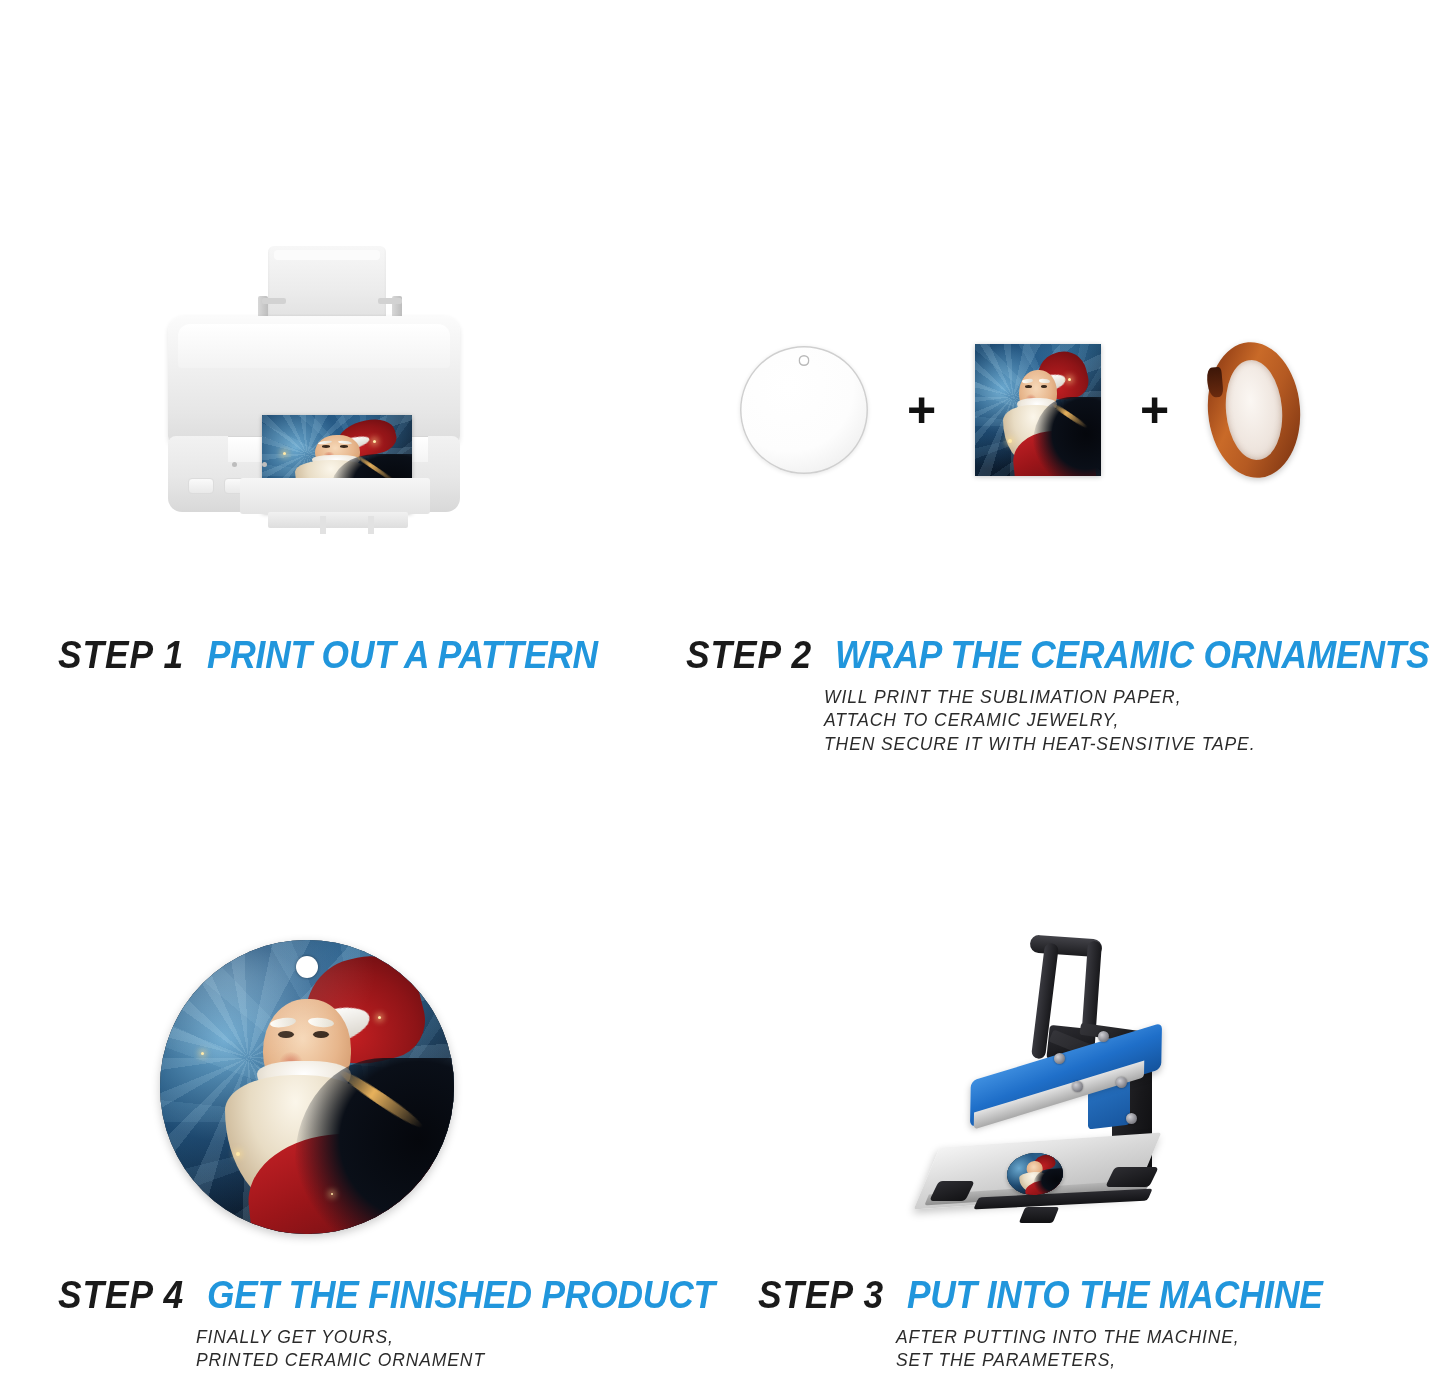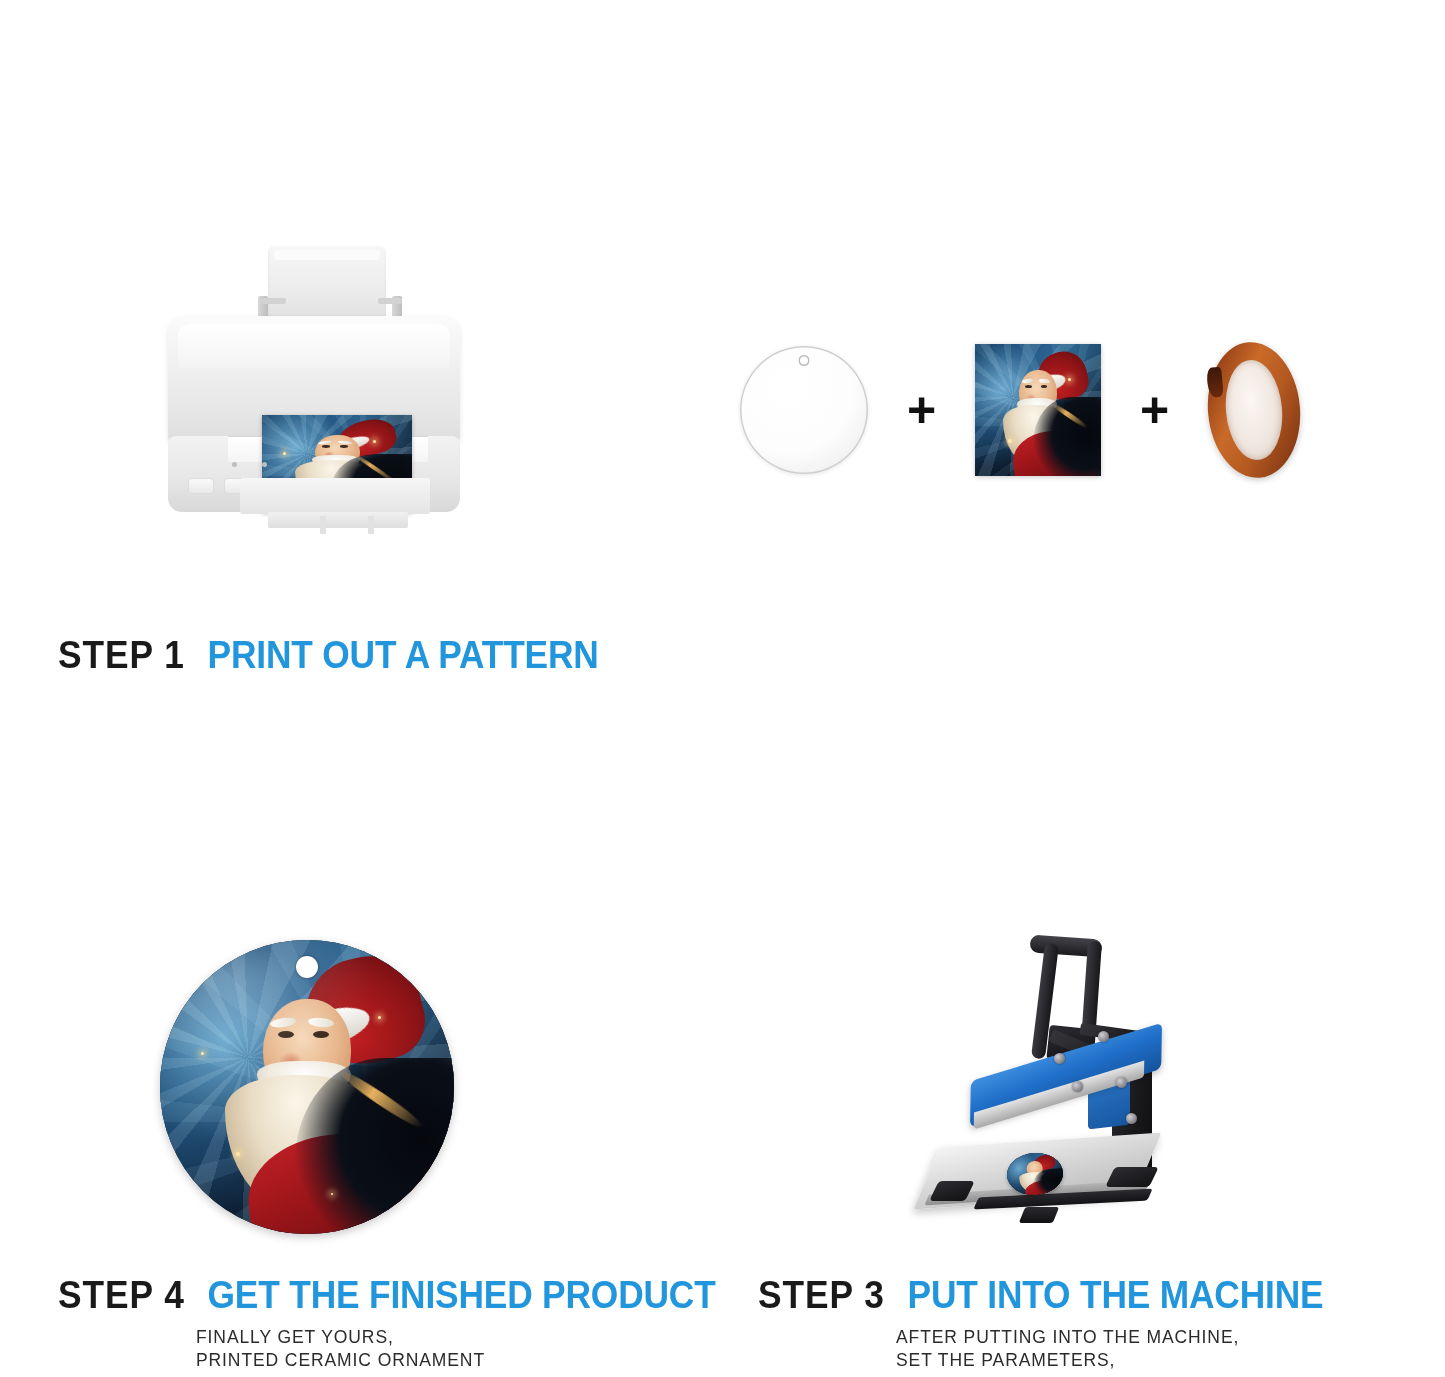--- a/index.html
+++ b/index.html
@@ -41,20 +41,21 @@
     font-size: 108px;
     line-height: 1;
     letter-spacing: 1px;
     transform: translateY(-50%) scaleY(1.22) scaleX(0.96);
     white-space: nowrap;
   }
 
   
   .step {
     position: absolute;
+    font-style: italic;
   }
 
   .heading-row {
     white-space: nowrap;
     font-family: "Liberation Sans", sans-serif;
     font-weight: 700;
     font-size: 38px;
     line-height: 1;
     transform: scaleX(0.93);
     transform-origin: left center;
@@ -556,20 +557,29 @@
     <div class="hp-foot"></div>
   </div>
 
   <div class="step" id="step1-text">
     <div class="heading-row">
       <span class="step-kicker" style="margin-right: 14px;">STEP 1</span>
       <span class="step-title">PRINT OUT A PATTERN</span>
     </div>
   </div>
 
+  <div class="step" id="step2-text">
+    <div class="heading-row">
+      <span class="step-kicker" style="margin-right: 14px;">STEP 2</span>
+      <span class="step-title">WRAP THE CERAMIC ORNAMENTS</span>
+    </div>
+    <div class="step-body body-indent">WILL PRINT THE SUBLIMATION PAPER,
+ATTACH TO CERAMIC JEWELRY,
+THEN SECURE IT WITH HEAT-SENSITIVE TAPE.</div>
+  </div>
 
   <div class="step" id="step4-text">
     <div class="heading-row">
       <span class="step-kicker" style="margin-right: 14px;">STEP 4</span>
       <span class="step-title">GET THE FINISHED PRODUCT</span>
     </div>
     <div class="step-body body-indent">FINALLY GET YOURS,
 PRINTED CERAMIC ORNAMENT</div>
   </div>
 

